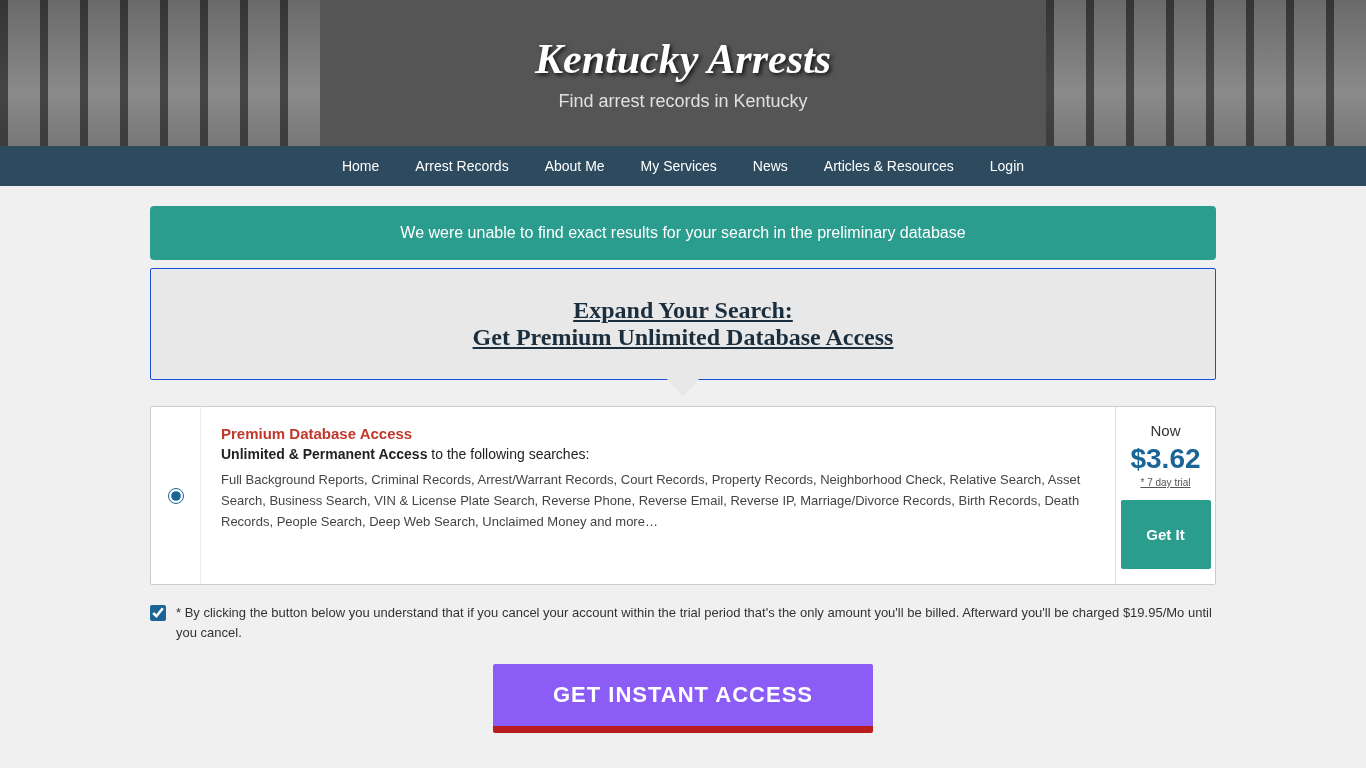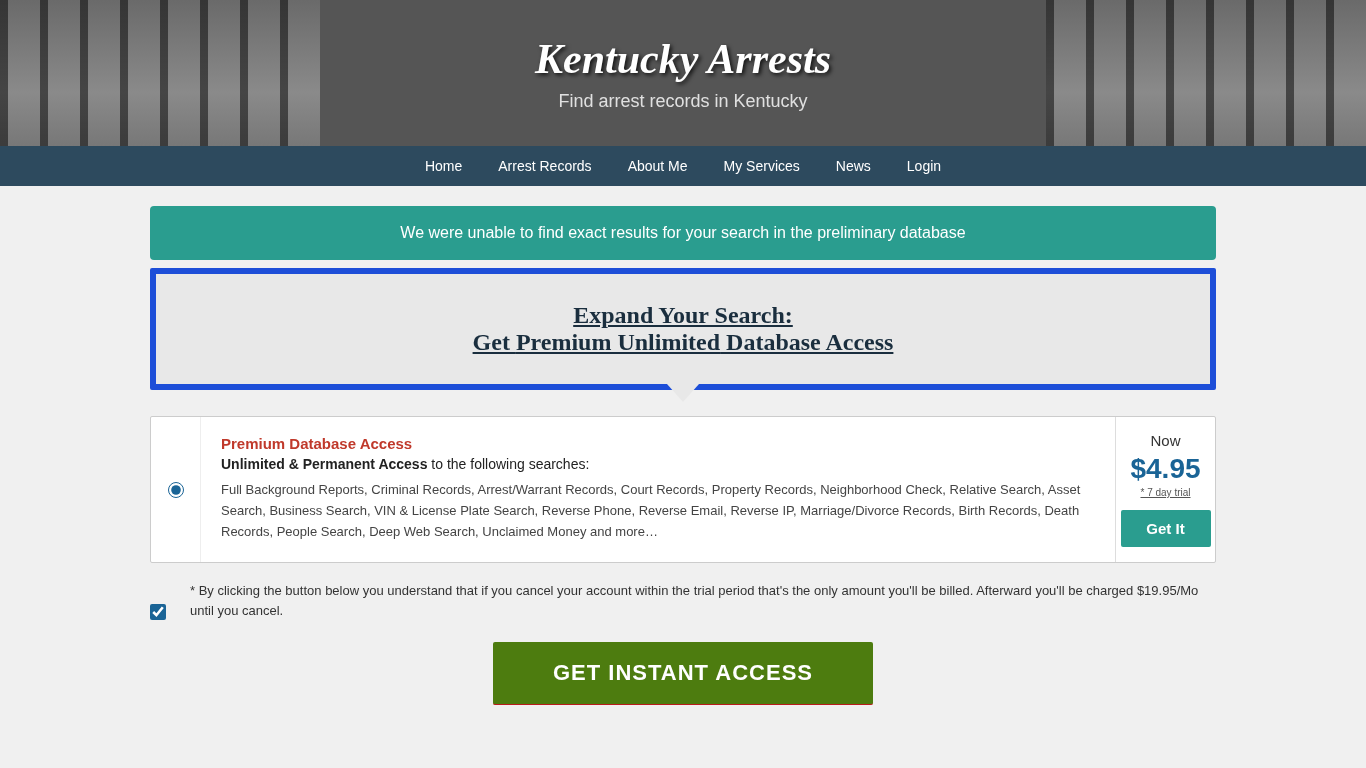--- a/index.html
+++ b/index.html
@@ -90,21 +90,21 @@
       text-align: center;
       padding: 18px 20px;
       font-size: 16px;
       border-radius: 4px;
       margin-bottom: 8px;
     }
 
     
     .expand-box {
       background: #e8e8e8;
-      border: 6px solid #1d4ed8;
+      border: 1px solid #1d4ed8;
       padding: 28px 20px;
       text-align: center;
       border-radius: 2px;
       position: relative;
       margin-bottom: 4px;
     }
     .expand-box h2 {
       font-size: 24px;
       color: #1a2e3e;
       font-family: Georgia, serif;
@@ -193,82 +193,83 @@
     .offer-price .trial-note {
       font-size: 10px;
       color: #555;
       margin-bottom: 12px;
       text-decoration: underline;
     }
     .offer-price .get-it-btn {
       background: #2a9d8f;
       color: white;
       border: none;
-      padding: 10px 22px;
+      padding: 26px 22px;
       font-size: 15px;
       font-weight: bold;
       cursor: pointer;
       border-radius: 2px;
       width: 90px;
     }
 
     
     .disclaimer {
       margin-top: 18px;
       display: flex;
-      align-items: flex-end;
-      gap: 24px;
+      align-items: flex-start;
+      gap: 10px;
       font-size: 13px;
       color: #333;
       line-height: 1.5;
     }
     .disclaimer input[type="checkbox"] {
       margin-top: 2px;
       accent-color: #1a6496;
       width: 16px;
       height: 16px;
       flex-shrink: 0;
     }
 
     
     .cta-btn-wrapper {
       text-align: center;
       margin-top: 22px;
     }
     .cta-btn {
-      background: #4d7c0f;
+      background: #8b5cf6;
       color: white;
       border: none;
       padding: 18px 60px;
       font-size: 22px;
       font-weight: bold;
       cursor: pointer;
       letter-spacing: 1px;
       border-radius: 2px;
-      border-bottom: 1px solid #b91c1c;
+      border-bottom: 7px solid #b91c1c;
     }
   </style>
 </head>
 <body>
 
 <div class="header">
   <div class="hands-left"></div>
   <div class="hands-right"></div>
   <div class="header-center">
     <div class="header-title">Kentucky Arrests</div>
     <div class="header-subtitle">Find arrest records in Kentucky</div>
   </div>
 </div>
 
 <nav class="nav">
   <a class="nav-item" href="#">Home</a>
   <a class="nav-item" href="#">Arrest Records</a>
   <a class="nav-item" href="#">About Me</a>
   <a class="nav-item" href="#">My Services</a>
   <a class="nav-item" href="#">News</a>
+  <a class="nav-item" href="#">Articles &amp; Resources</a>
   <a class="nav-item" href="#">Login</a>
 </nav>
 
 <div class="main">
 
   <div class="alert-box">
     <span>We were unable to find exact results for your search in the preliminary database</span>
   </div>
 
   <div class="expand-box">
@@ -284,21 +285,21 @@
     </div>
     <div class="offer-details">
       <div class="offer-title">Premium Database Access</div>
       <div class="offer-subtitle">
         <strong>Unlimited &amp; Permanent Access</strong><span> to the following searches:</span>
       </div>
       <div class="offer-desc">Full Background Reports, Criminal Records, Arrest/Warrant Records, Court Records, Property Records, Neighborhood Check, Relative Search, Asset Search, Business Search, VIN &amp; License Plate Search, Reverse Phone, Reverse Email, Reverse IP, Marriage/Divorce Records, Birth Records, Death Records, People Search, Deep Web Search, Unclaimed Money and more…</div>
     </div>
     <div class="offer-price">
       <div class="now-label">Now</div>
-      <div class="price">$4.95</div>
+      <div class="price">$3.62</div>
       <div class="trial-note">* 7 day trial</div>
       <button class="get-it-btn">Get It</button>
     </div>
   </div>
 
   <div class="disclaimer">
     <input type="checkbox" checked="" style="">
     <span>* By clicking the button below you understand that if you cancel your account within the trial period that's the only amount you'll be billed. Afterward you'll be charged $19.95/Mo until you cancel.</span>
   </div>
 

